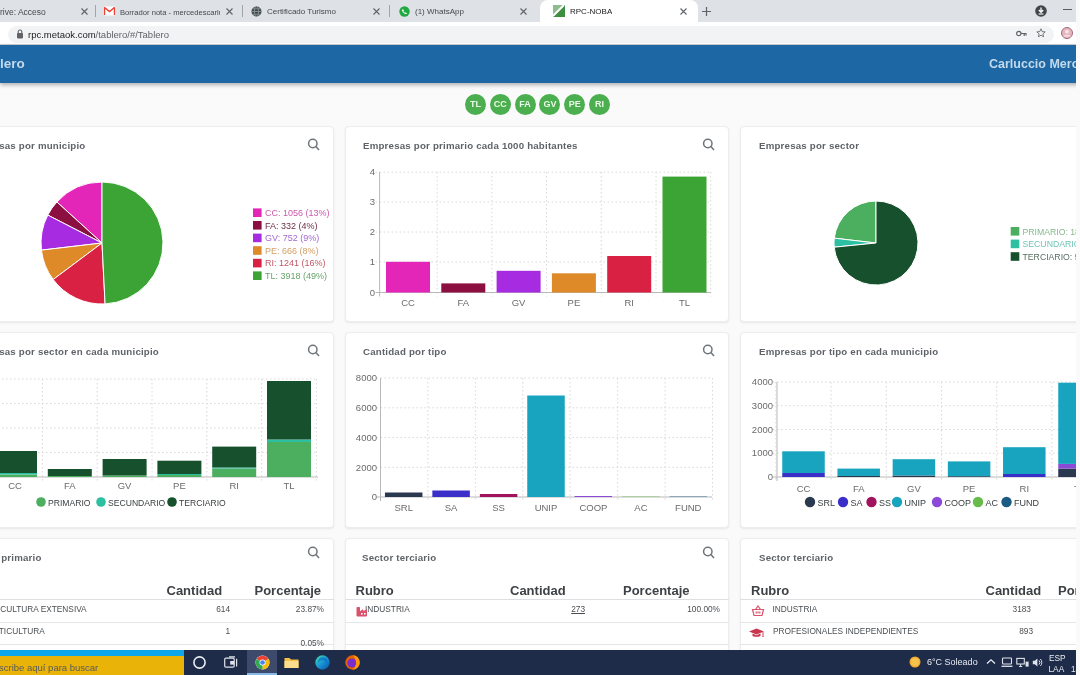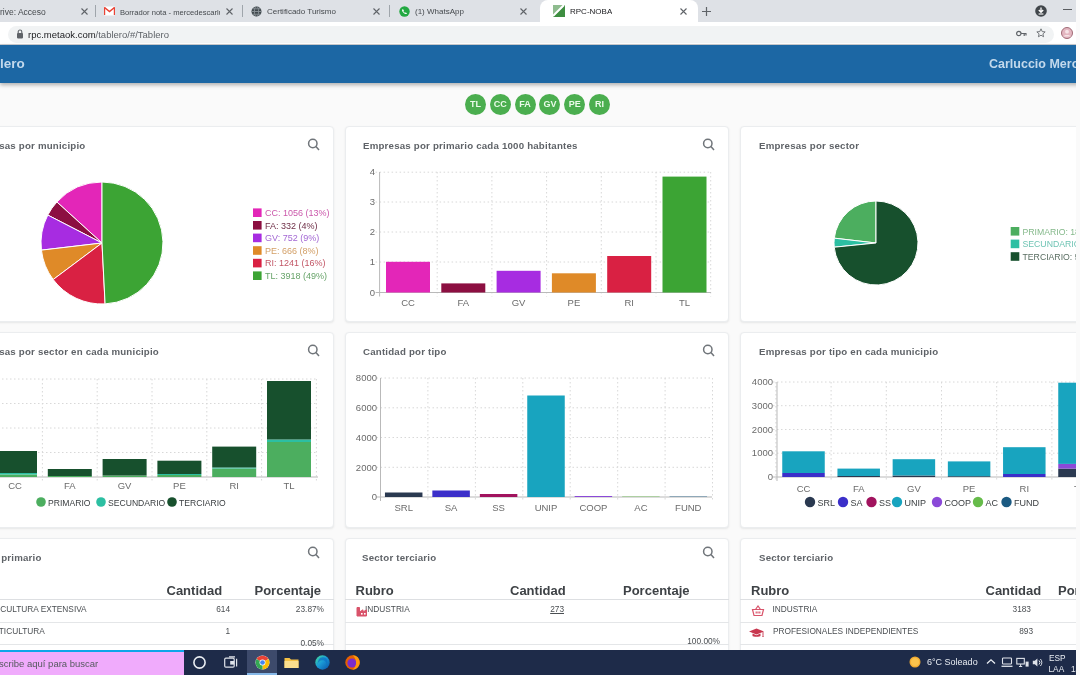--- a/index.html
+++ b/index.html
@@ -31,21 +31,21 @@
 .ctitle { position:absolute; font-size:9.7px; font-weight:700; color:#5f6368; white-space:nowrap; letter-spacing:0.2px; }
 
 
 .thead { position:absolute; font-size:13px; font-weight:700; color:#3e4246; white-space:nowrap; }
 .tcell { position:absolute; font-size:8.3px; color:#4a4e52; white-space:nowrap; }
 .tr-line { position:absolute; height:1px; background:#e4e6e8; left:0; }
 .num { text-align:right; }
 
 
 #taskbar { position:absolute; left:0; top:650px; width:1080px; height:25px; background:#1e2b49; }
-#tsearch { position:absolute; left:0; top:650px; width:184px; height:25px; background:#f0abfc; border-top:2px solid #0ea5e9; }
+#tsearch { position:absolute; left:0; top:650px; width:184px; height:25px; background:#eab308; border-top:6px solid #0ea5e9; }
 #tsearch span { position:absolute; left:-1px; top:6px; font-size:9.5px; color:#555a5e; white-space:nowrap; }
 .ttext { position:absolute; color:#e8ecf2; font-size:8.5px; white-space:nowrap; }
 </style>
 </head>
 <body>
 <div id="screen">
 
   <div id="tabbar"></div>
   <div id="activetab"></div>
   <div class="tabtitle" style="left:0px; top:7px; color:#45494d; font-size:8.5px;">rive: Acceso</div>
@@ -374,22 +374,22 @@
 <div class="tcell" style="left:-20px; top:604px;">AGRICULTURA EXTENSIVA</div>
 <div class="tcell num" style="left:180px; top:604px; width:50px;">614</div>
 <div class="tcell num" style="left:254px; top:604px; width:70px;">23.87%</div>
 <div class="tcell" style="left:-19.5px; top:625.5px;">HORTICULTURA</div>
 <div class="tcell num" style="left:180px; top:625.5px; width:50px;">1</div>
 <div class="tcell num" style="left:254px; top:625.5px; width:70px;margin-top:12px;">0.05%</div>
 <div class="thead" style="left:355.5px; top:583px;">Rubro</div>
 <div class="thead" style="left:510px; top:583px;">Cantidad</div>
 <div class="thead" style="left:623px; top:583px;">Porcentaje</div>
 <div class="tcell" style="left:365px; top:604px;">INDUSTRIA</div>
-<div class="tcell num" style="left:514px; top:604px; width:50px;text-decoration:underline;">273</div>
-<div class="tcell num" style="left:650px; top:636px; width:70px;">100.00%</div>
+<div class="tcell num" style="left:535px; top:604px; width:50px;text-decoration:underline;">273</div>
+<div class="tcell num" style="left:650px; top:604px; width:70px;">100.00%</div>
 <svg class="abs" style="left:356px;top:606px;" width="13" height="11" viewBox="0 0 13 11">
 <path d="M1 10 V1.5 H3.5 V10 M3.5 6 L7 3.8 V6 L10.5 3.8 V10 H1" fill="#d9536a" stroke="#d9536a" stroke-width="1" stroke-linejoin="round"></path>
 <rect x="5" y="7" width="1.6" height="1.6" fill="#fff"></rect>
       <rect x="8" y="7" width="1.6" height="1.6" fill="#fff"></rect>
     </svg>
 <div class="thead" style="left:751px; top:583px;">Rubro</div>
 <div class="thead" style="left:985.5px; top:583px;">Cantidad</div>
 <div class="thead" style="left:1058px; top:583px;">Porcentaje</div>
 <div class="tcell" style="left:772.5px; top:604px;">INDUSTRIA</div>
 <div class="tcell num" style="left:981px; top:604px; width:50px;">3183</div>

